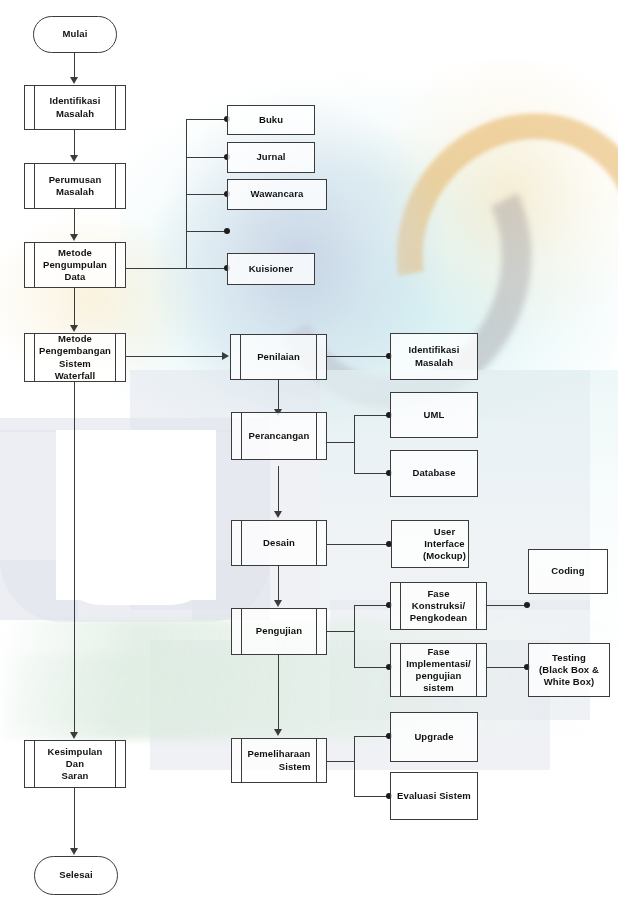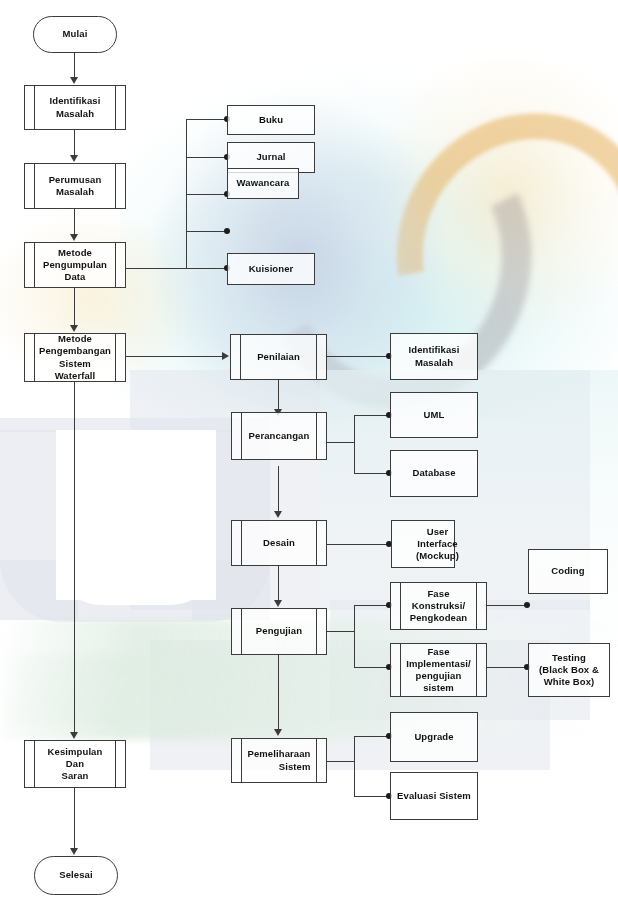--- a/index.html
+++ b/index.html
@@ -285,33 +285,33 @@
   <div class="node pp" style="left:24px; top:242px; width:102px; height:46px;">Metode<br>Pengumpulan<br>Data</div>
 
   <div class="node pp" style="left:24px; top:333px; width:102px; height:49px;">Metode<br>Pengembangan<br>Sistem<br>Waterfall</div>
 
   <div class="node pp" style="left:24px; top:740px; width:102px; height:48px;">Kesimpulan<br>Dan<br>Saran</div>
 
   <div class="node term" style="left:34px; top:856px; width:84px; height:39px;">Selesai</div>
 
   <div class="node" style="left:227px; top:105px; width:88px; height:30px;">Buku</div>
   <div class="node" style="left:227px; top:142px; width:88px; height:31px;">Jurnal</div>
-  <div class="node" style="left:227px; top:168px; width:72px; height:31px;">Wawancara</div>
+  <div class="node" style="left:227px; top:179px; width:100px; height:31px;">Wawancara</div>
   <div class="node" style="left:227px; top:253px; width:88px; height:32px;">Kuisioner</div>
 
   <div class="node pp" style="left:230px; top:334px; width:97px; height:46px;">Penilaian</div>
   <div class="node pp" style="left:231px; top:412px; width:96px; height:48px;">Perancangan</div>
   <div class="node pp" style="left:231px; top:520px; width:96px; height:46px;">Desain</div>
   <div class="node pp" style="left:231px; top:608px; width:96px; height:47px;">Pengujian</div>
   <div class="node pp" style="left:231px; top:738px; width:96px; height:45px;text-align:right;">Pemeliharaan<br>Sistem</div>
 
   <div class="node" style="left:390px; top:333px; width:88px; height:47px;">Identifikasi<br>Masalah</div>
   <div class="node" style="left:390px; top:392px; width:88px; height:46px;">UML</div>
   <div class="node" style="left:390px; top:450px; width:88px; height:47px;">Database</div>
-  <div class="node" style="left:391px; top:520px; width:64px; height:48px;padding-left:32px;">User Interface<br>(Mockup)</div>
+  <div class="node" style="left:391px; top:520px; width:78px; height:48px;padding-left:32px;">User Interface<br>(Mockup)</div>
 
   <div class="node pp" style="left:390px; top:582px; width:97px; height:48px;">Fase<br>Konstruksi/<br>Pengkodean</div>
   <div class="node pp" style="left:390px; top:643px; width:97px; height:54px;">Fase<br>Implementasi/<br>pengujian<br>sistem</div>
 
   <div class="node" style="left:528px; top:549px; width:80px; height:45px;">Coding</div>
   <div class="node" style="left:528px; top:643px; width:82px; height:54px;">Testing<br>(Black Box &amp;<br>White Box)</div>
 
   <div class="node" style="left:390px; top:712px; width:88px; height:50px;">Upgrade</div>
   <div class="node" style="left:390px; top:772px; width:88px; height:48px;">Evaluasi Sistem</div>
 

